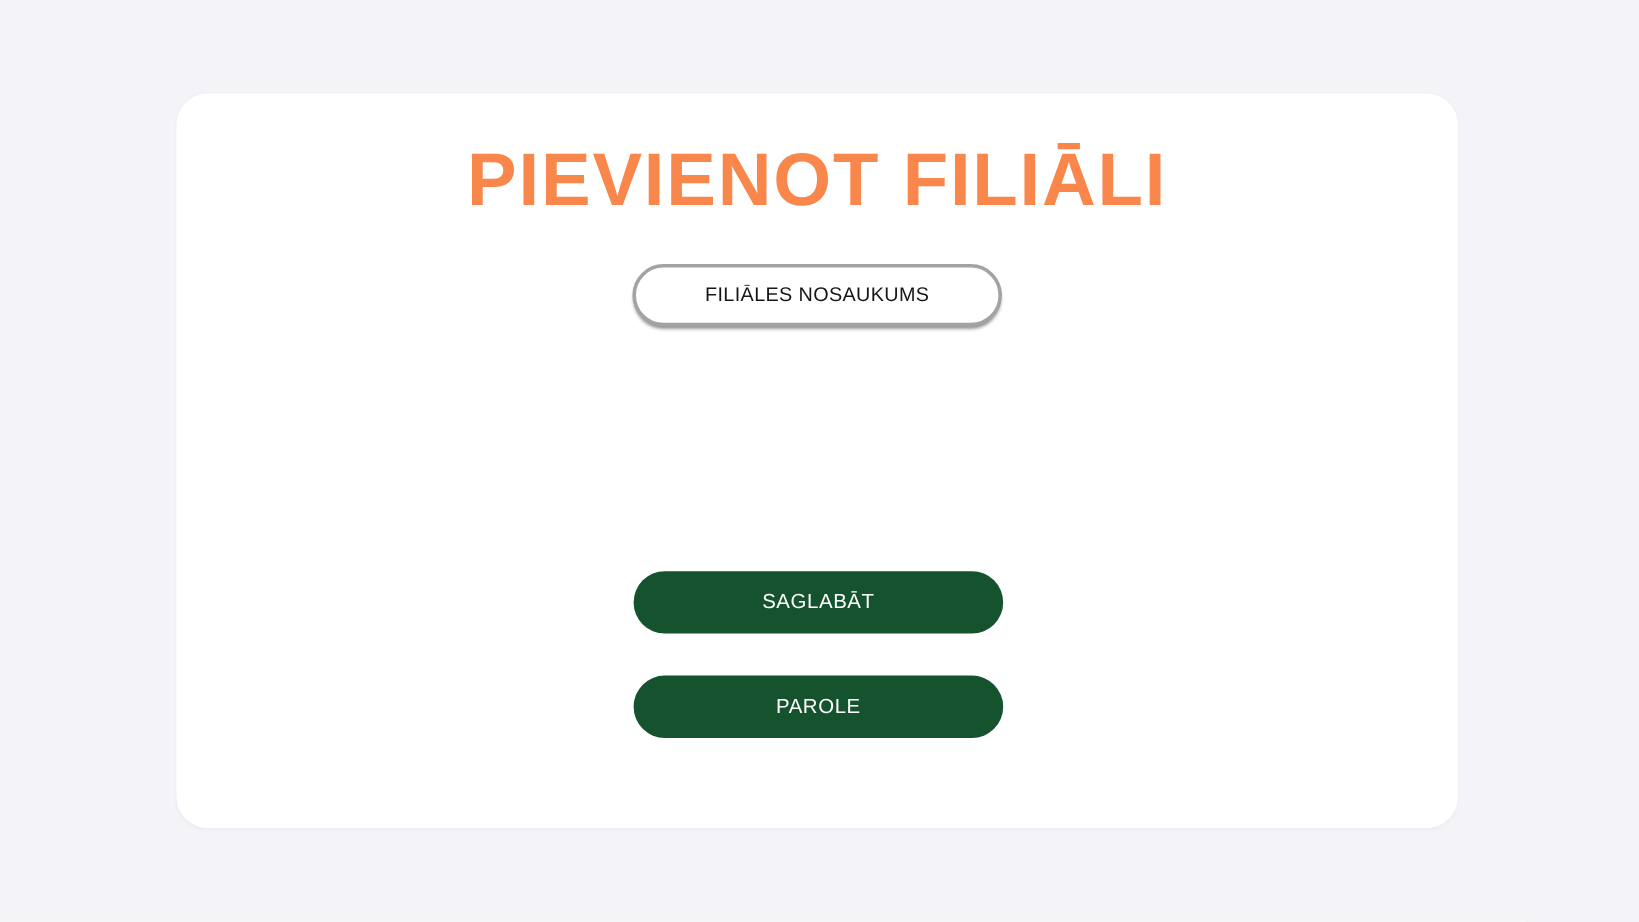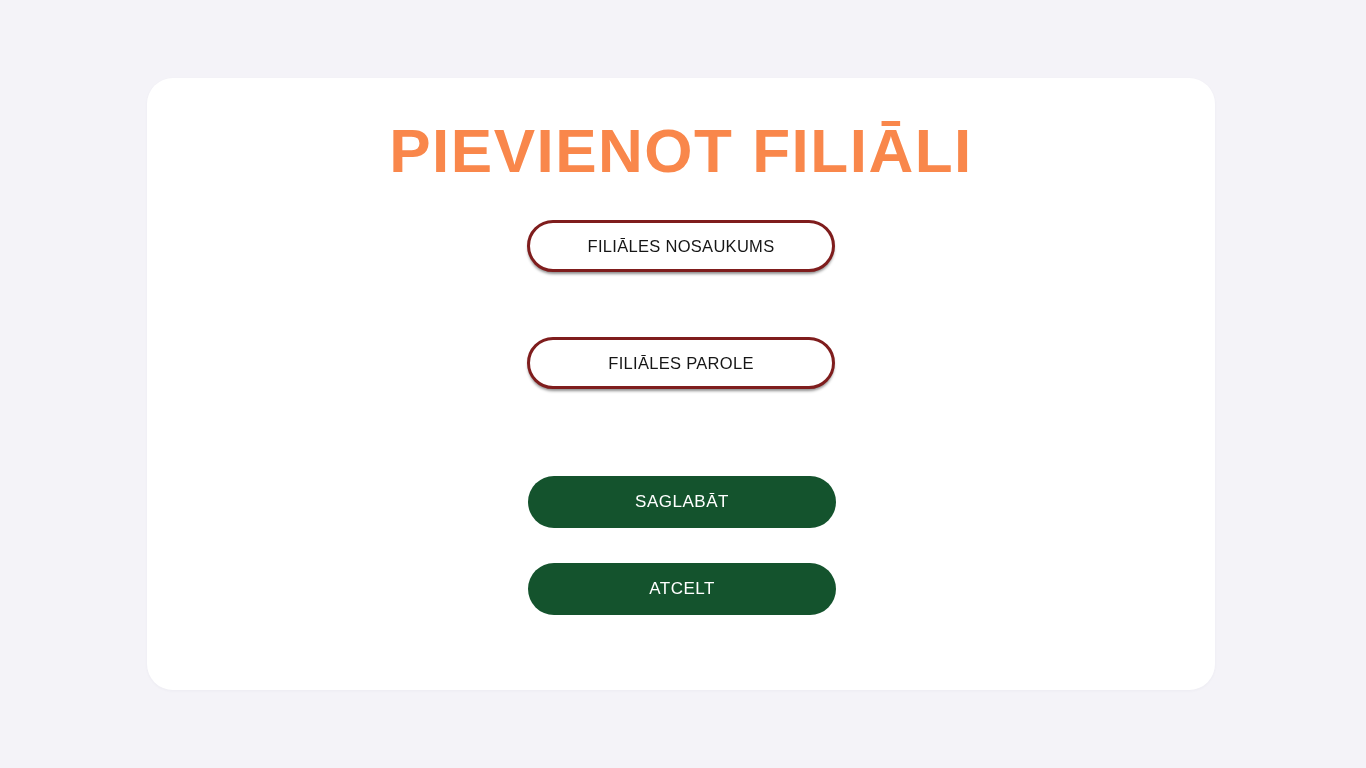--- a/index.html
+++ b/index.html
@@ -61,21 +61,21 @@
     right: 0;
     display: flex;
     flex-direction: column;
     align-items: center;
   }
 
   .text-input {
     width: 308px;
     height: 52px;
     box-sizing: border-box;
-    border: 3px solid #7f1d1d;
+    border: 3px solid #a3a3a3;
     border-radius: 26px;
     background: #ffffff;
     color: #ec4899;
     font-family: "Liberation Sans", sans-serif;
     font-size: 16.5px;
     letter-spacing: 0.3px;
     text-align: center;
     outline: none;
     padding: 0 12px;
     box-shadow: 0 3px 3px -1px rgba(0, 0, 0, 0.45);
@@ -130,29 +130,28 @@
 
     <div class="fields">
 
       <input class="text-input" type="text" placeholder="FILIĀLES NOSAUKUMS" style="">
 
       <div class="field-gap-1"></div>
 
 
       <div class="field-gap-2"></div>
 
-      <input class="text-input" type="password" placeholder="FILIĀLES PAROLE" style="">
 
     </div>
 
     <div class="actions">
 
       <button class="action-button" type="button">SAGLABĀT</button>
 
       <div class="action-gap"></div>
 
-      <button class="action-button" type="button">ATCELT</button>
+      <button class="action-button" type="button">PAROLE</button>
 
     </div>
 
   </div>
 
 </div>
 
 </body></html>

